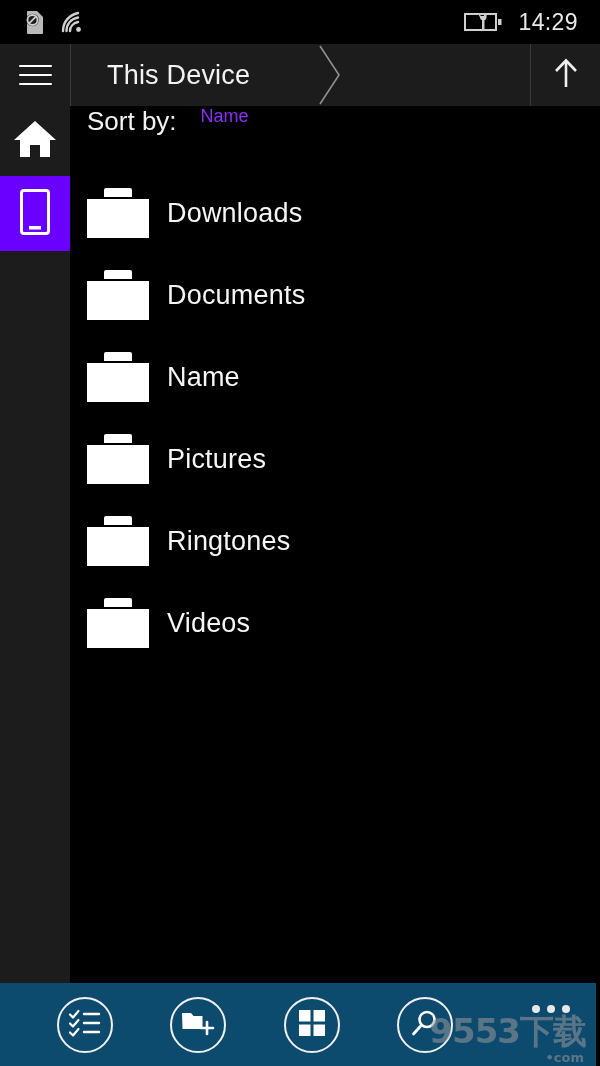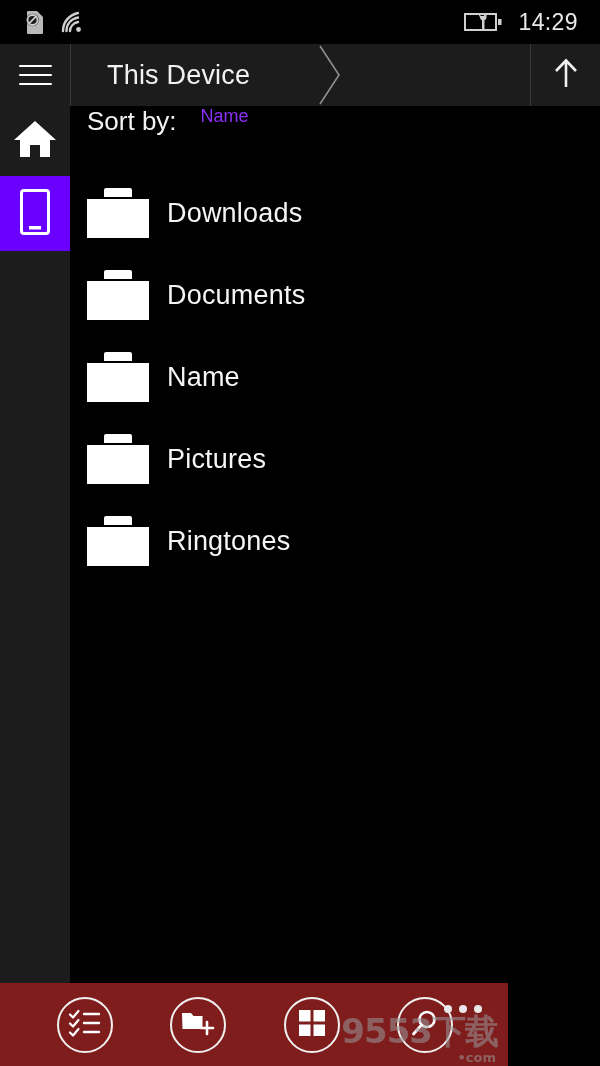--- a/index.html
+++ b/index.html
@@ -84,22 +84,22 @@
   .folder-ico .body {
     position:absolute; top:11px; left:0; width:62px; height:39px; background:#fff;
   }
   .item-label {
     color:#f5f5f5; font-size:27px; font-weight:300; margin-left:18px;
     letter-spacing:0.2px; white-space:nowrap;
   }
 
   
   .appbar {
-    position:absolute; left:0; bottom:0; width:508px; height:83px;
-    background:#7f1d1d;
+    position:absolute; left:0; bottom:0; width:596px; height:83px;
+    background:#0c4a6e;
   }
   .appbtns {
     position:absolute; left:0; top:0; width:510px; height:83px;
     display:flex; align-items:center; justify-content:space-evenly;
   }
   .circle-btn {
     width:56px; height:56px; border:2.5px solid #f0f0f0; border-radius:50%;
     display:flex; align-items:center; justify-content:center; flex:none;
   }
   .ellipsis {
@@ -248,20 +248,27 @@
       </div>
 
       <div class="list-item">
         <span class="folder-ico">
           <span class="tab"></span>
             <span class="body"></span>
         </span>
         <span class="item-label">Ringtones</span>
       </div>
 
+      <div class="list-item">
+        <span class="folder-ico">
+          <span class="tab"></span>
+            <span class="body"></span>
+        </span>
+        <span class="item-label">Videos</span>
+      </div>
 
     </div>
   </div>
 
   <div class="appbar">
     <div class="appbtns">
 
       <div class="circle-btn">
         <span>
           <svg width="34" height="30" viewBox="0 0 34 30">

